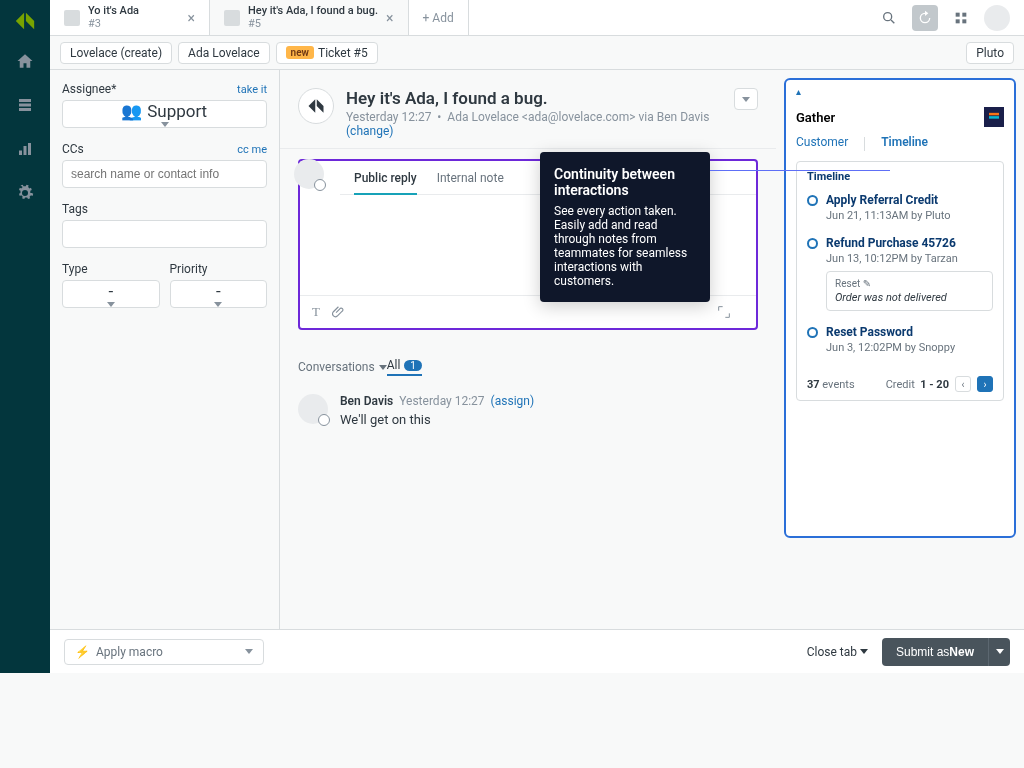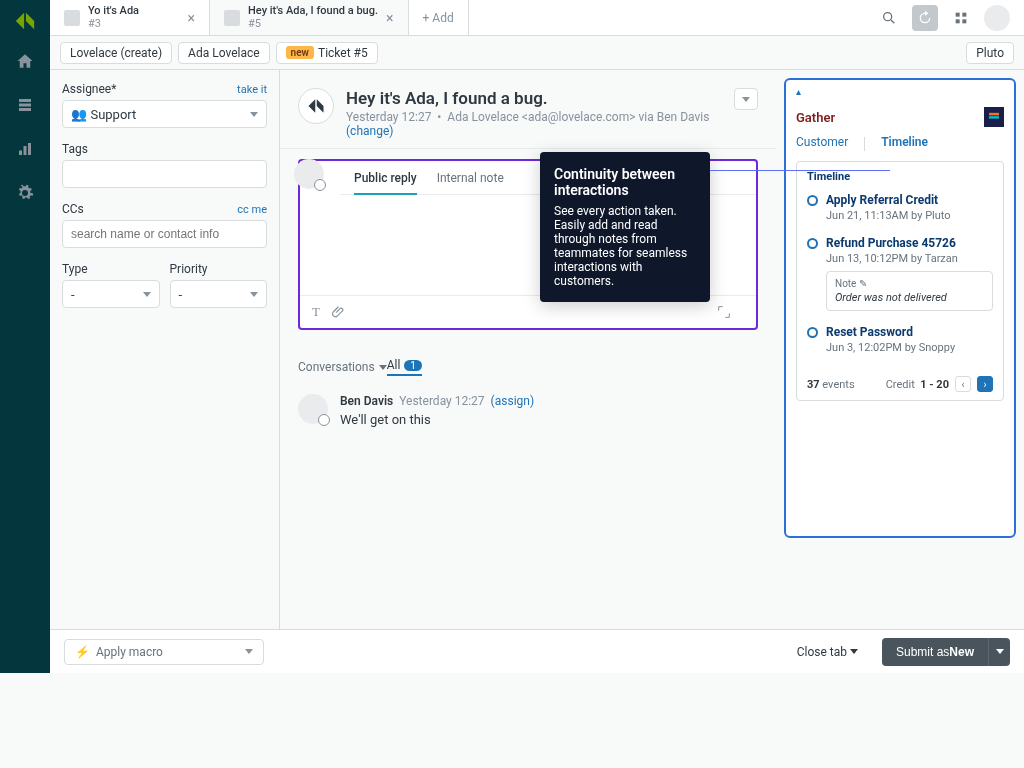--- a/index.html
+++ b/index.html
@@ -33,21 +33,21 @@
 .pill-new { background: #ffb648; color: #703815; border-radius: 3px; font-size: 10px; font-weight: 600; padding: 1px 5px; }
 .crumb-right { margin-left: auto; }
 
 
 .body-row { flex: 1; display: flex; overflow: hidden; }
 
 
 .ticket-side { width: 230px; padding: 12px 12px; border-right: 1px solid #d8dcde; background: #f8f9f9; }
 .ts-label { font-size: 12px; color: #2f3941; margin-bottom: 4px; display: flex; justify-content: space-between; align-items: center; }
 .ts-action { color: #1f73b7; font-size: 11px; }
-.ts-select { width: 100%; background: #fff; border: 1px solid #d8dcde; border-radius: 4px; height: 28px; padding: 0 8px; font-size: 13px; display: flex; align-items: center; justify-content: space-between; color: #2f3941; }
+.ts-select { width: 100%; background: #fff; border: 1px solid #d8dcde; border-radius: 4px; height: 28px; padding: 0 8px; font-size: 17px; display: flex; align-items: center; justify-content: space-between; color: #2f3941; flex-direction: column; }
 .ts-input { width: 100%; background: #fff; border: 1px solid #d8dcde; border-radius: 4px; height: 28px; padding: 0 8px; font-size: 12px; color: #87929d; }
 .ts-input-box { height: 28px; }
 .ts-block { margin-bottom: 14px; }
 .ts-two { display: flex; gap: 10px; }
 .ts-two > div { flex: 1; }
 .caret-down { border-left: 4px solid transparent; border-right: 4px solid transparent; border-top: 5px solid #87929d; }
 
 
 .center { flex: 1; display: flex; flex-direction: column; background: #f8f9f9; position: relative; }
 .ticket-header { display: flex; padding: 18px 18px 10px; gap: 12px; align-items: flex-start; border-bottom: 1px solid #e9ebed; }
@@ -83,21 +83,21 @@
 .msg-meta .time { color: #87929d; }
 .msg-meta .assign { color: #1f73b7; }
 .msg-body { margin-top: 4px; font-size: 13px; color: #2f3941; }
 
 
 .apps-panel { width: 248px; padding: 8px; position: relative; }
 .gather-card { border: 2px solid #2b6fd8; border-radius: 6px; background: #fff; padding: 8px 10px 12px; min-height: 460px; }
 .gather-top { display: flex; align-items: center; margin-bottom: 8px; gap: 6px; }
 .gather-caret { color: #1f73b7; transform: rotate(180deg); font-size: 10px; }
 .gather-title-row { display: flex; align-items: center; justify-content: space-between; margin-bottom: 8px; }
-.gather-title { font-weight: 600; font-size: 13px; color: #7f1d1d; }
+.gather-title { font-weight: 600; font-size: 13px; color: #000000; }
 .gather-logo { width: 20px; height: 20px; }
 .gather-tabs { display: flex; gap: 16px; font-size: 12px; margin-bottom: 8px; }
 .gather-tabs span { color: #1f73b7; padding-bottom: 4px; }
 .gather-tabs span.active { font-weight: 600; }
 .gather-sep { width: 1px; height: 14px; background: #d8dcde; align-self: center; }
 .gather-inner { border: 1px solid #d8dcde; border-radius: 4px; padding: 8px 10px; }
 .gather-section-title { font-size: 11px; font-weight: 700; color: #0b3a6f; margin-bottom: 10px; }
 .timeline-item { display: flex; gap: 8px; margin-bottom: 14px; }
 .timeline-dot { width: 11px; height: 11px; border: 2px solid #1f73b7; border-radius: 50%; flex-shrink: 0; margin-top: 2px; }
 .timeline-dot.teal { border-color: #1f73b7; }
@@ -112,21 +112,21 @@
 .events-row b { color: #2f3941; font-weight: 700; }
 
 
 .callout { position: absolute; top: 62px; left: 260px; width: 170px; background: #0f172a; color: #fff; border-radius: 4px; padding: 14px; font-size: 12px; z-index: 20; box-shadow: 0 4px 18px rgba(0,0,0,0.2); margin-top: 20px; }
 .callout h4 { font-size: 14px; font-weight: 600; margin-bottom: 6px; }
 .callout::after { content: ""; position: absolute; right: -180px; top: 18px; width: 180px; height: 1px; background: #5e6ff6; }
 
 
 .footer { height: 44px; border-top: 1px solid #d8dcde; background: #fff; display: flex; align-items: center; padding: 0 14px; gap: 10px; }
 .macro-select { border: 1px solid #d8dcde; border-radius: 4px; height: 26px; width: 200px; display: flex; align-items: center; padding: 0 10px; font-size: 12px; color: #68737d; gap: 6px; }
-.footer-right { margin-left: auto; display: flex; align-items: center; gap: 24px; }
+.footer-right { margin-left: auto; display: flex; align-items: center; gap: 14px; }
 .close-tab { font-size: 12px; color: #2f3941; display: flex; align-items: center; gap: 3px; }
 .submit-btn { background: #49545c; color: #fff; border: none; border-radius: 4px 0 0 4px; height: 28px; padding: 0 14px; font-size: 12px; display: flex; align-items: center; }
 .submit-caret { background: #49545c; height: 28px; width: 22px; border-left: 1px solid #5c6770; border-radius: 0 4px 4px 0; display: flex; align-items: center; justify-content: center; }
 
 
 .help-tab { position: absolute; right: 0; top: 590px; background: #ffb648; color: #703815; font-size: 11px; padding: 10px 3px; writing-mode: vertical-rl; border-radius: 4px 0 0 4px; }
 
 svg { display: block; }
 </style>
 </head>
@@ -226,30 +226,30 @@
             <span>Assignee*</span>
             <span class="ts-action">take it</span>
           </div>
           <div class="ts-select">
             <span><span>👥</span> <span>Support</span></span>
             <span class="caret-down"></span>
           </div>
         </div>
         <div class="ts-block">
           <div class="ts-label">
-              <span>Tags</span>
-            </div>
-          <div class="ts-input ts-input-box"></div>
+            <span>CCs</span>
+            <span class="ts-action">cc me</span>
+          </div>
+          <input class="ts-input" placeholder="search name or contact info" style="">
         </div>
         <div class="ts-block">
           <div class="ts-label">
-            <span>CCs</span>
-            <span class="ts-action">cc me</span>
-          </div>
-          <input class="ts-input" placeholder="search name or contact info" style="">
+              <span>Tags</span>
+            </div>
+          <div class="ts-input ts-input-box"></div>
         </div>
         <div class="ts-two">
           <div>
             <div class="ts-label">
                 <span>Type</span>
               </div>
             <div class="ts-select">
               <span>-</span>
               <span class="caret-down"></span>
             </div>
@@ -374,21 +374,21 @@
                 <div class="tl-meta">Jun 21, 11:13AM by Pluto</div>
               </div>
             </div>
 
             <div class="timeline-item">
               <div class="timeline-dot"></div>
               <div style="flex:1">
                 <div class="tl-title">Refund Purchase 45726</div>
                 <div class="tl-meta">Jun 13, 10:12PM by Tarzan</div>
                 <div class="note-box">
-                  <span class="note-label"><span>Note</span> <span>✎</span></span>
+                  <span class="note-label"><span>Reset</span> <span>✎</span></span>
                   <span class="note-text">Order was not delivered</span>
                 </div>
               </div>
             </div>
 
             <div class="timeline-item">
               <div class="timeline-dot"></div>
               <div>
                 <div class="tl-title">Reset Password</div>
                 <div class="tl-meta">Jun 3, 12:02PM by Snoppy</div>

